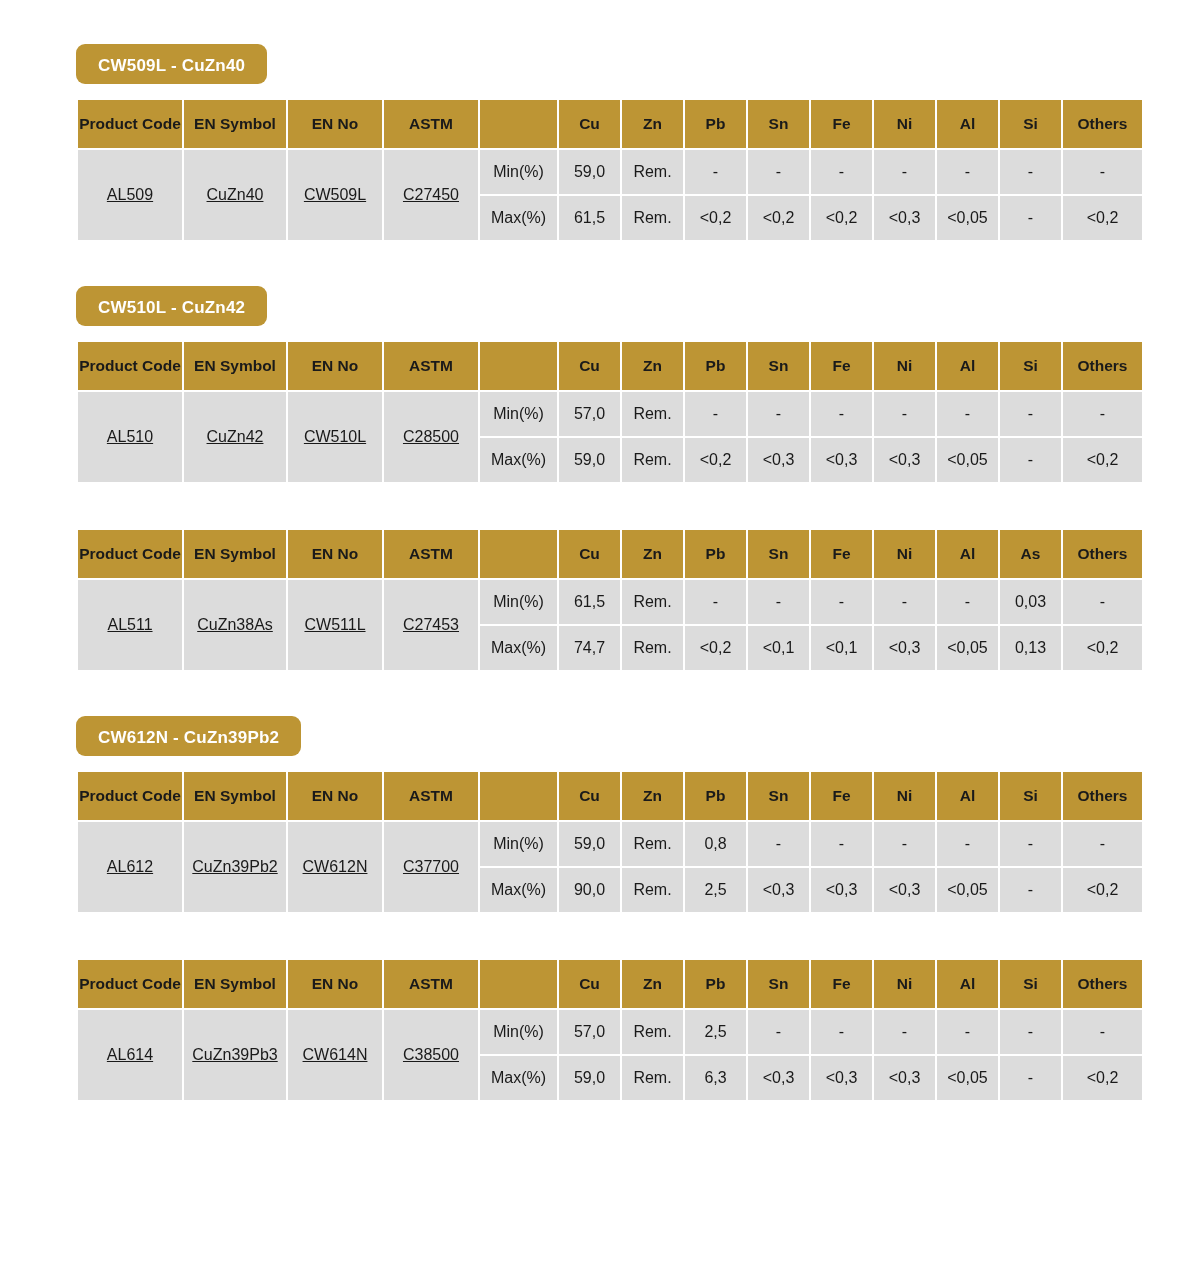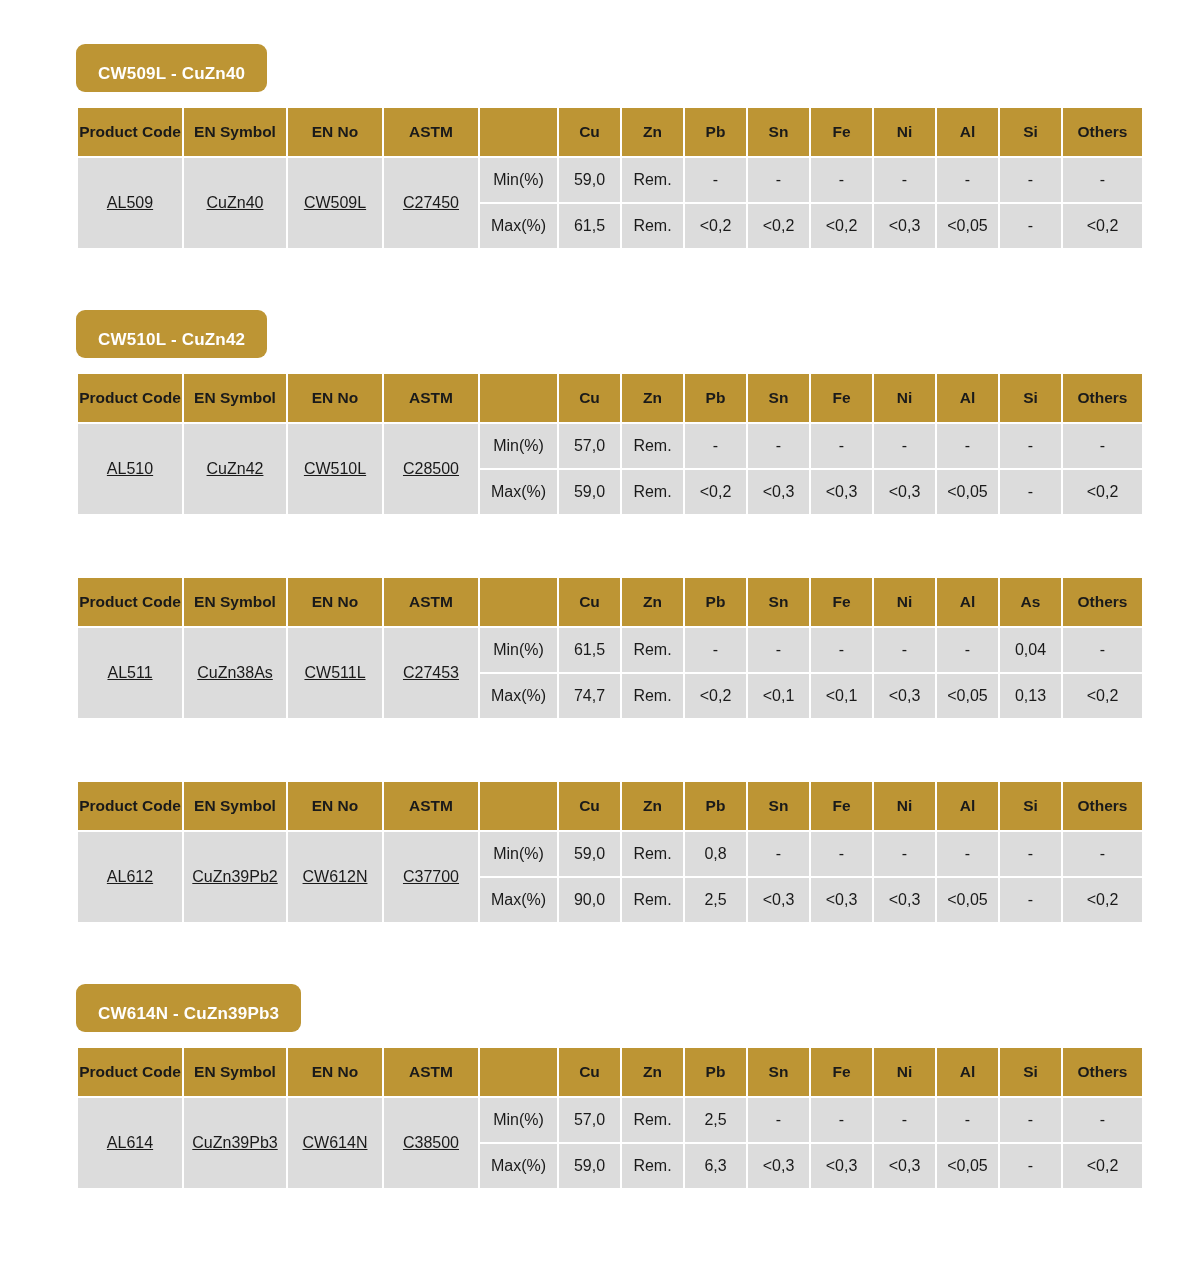--- a/index.html
+++ b/index.html
@@ -17,32 +17,32 @@
 
   .page {
     padding: 44px 0 0 0;
   }
 
   .alloy-block {
     margin: 0 0 0 0;
     padding: 0 60px 0 76px;
   }
   .alloy-block + .alloy-block {
-    margin-top: 60px;
+    margin-top: 44px;
   }
 
   
   .badge {
     display: inline-block;
     background: #bd9534;
     color: #ffffff;
     font-weight: bold;
     font-size: 17px;
     letter-spacing: 0.2px;
-    padding: 21px 22px 10px 22px;
+    padding: 13px 22px 10px 22px;
     border-radius: 9px;
     line-height: 1;
     white-space: nowrap;
   }
 
   
   table.alloy-table {
     border-collapse: separate;
     border-spacing: 2px;
     width: 1064px;
@@ -272,38 +272,38 @@
               <td class="ident-cell" rowspan="2">CW511L</td>
               <td class="ident-cell" rowspan="2">C27453</td>
               <td class="limit-cell">Min(%)</td>
               <td>61,5</td>
               <td>Rem.</td>
               <td>-</td>
               <td>-</td>
               <td>-</td>
               <td>-</td>
               <td>-</td>
-              <td>0,04</td>
+              <td>0,03</td>
               <td>-</td>
             </tr>
             <tr>
               <td class="limit-cell">Max(%)</td>
               <td>74,7</td>
               <td>Rem.</td>
               <td>&lt;0,2</td>
               <td>&lt;0,1</td>
               <td>&lt;0,1</td>
               <td>&lt;0,3</td>
               <td>&lt;0,05</td>
               <td>0,13</td>
               <td>&lt;0,2</td>
             </tr>
           </tbody>
         </table></div>
-      <div class="alloy-block"><table class="alloy-table">
+      <div class="alloy-block"><div class="badge">CW612N - CuZn39Pb2</div><table class="alloy-table">
           <colgroup>
             <col class="c-code">
             <col class="c-symbol">
             <col class="c-enno">
             <col class="c-astm">
             <col class="c-limit">
             <col class="c-el">
             <col class="c-el">
             <col class="c-el">
             <col class="c-el">
@@ -355,21 +355,21 @@
               <td>2,5</td>
               <td>&lt;0,3</td>
               <td>&lt;0,3</td>
               <td>&lt;0,3</td>
               <td>&lt;0,05</td>
               <td>-</td>
               <td>&lt;0,2</td>
             </tr>
           </tbody>
         </table></div>
-      <div class="alloy-block"><div class="badge">CW614N - CuZn39Pb3</div><table class="alloy-table">
+      <div class="alloy-block"><table class="alloy-table">
           <colgroup>
             <col class="c-code">
             <col class="c-symbol">
             <col class="c-enno">
             <col class="c-astm">
             <col class="c-limit">
             <col class="c-el">
             <col class="c-el">
             <col class="c-el">
             <col class="c-el">

